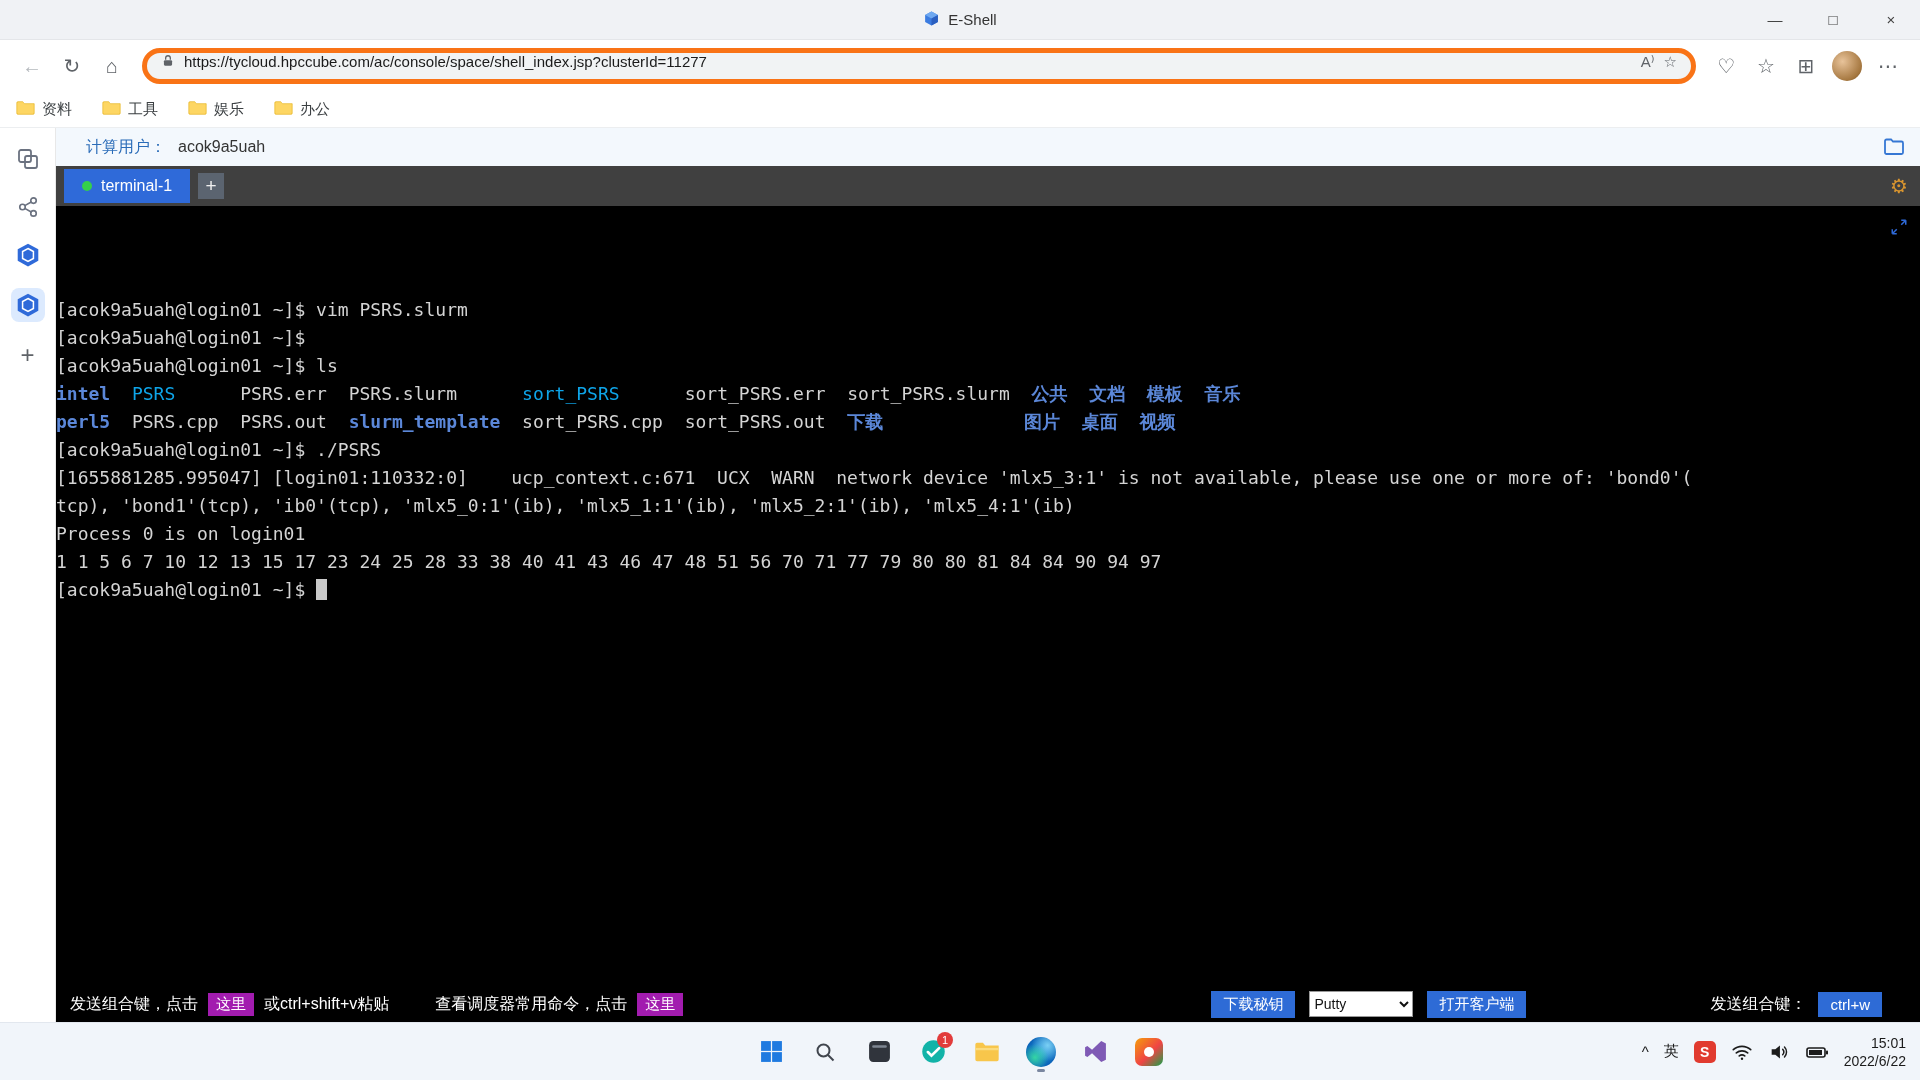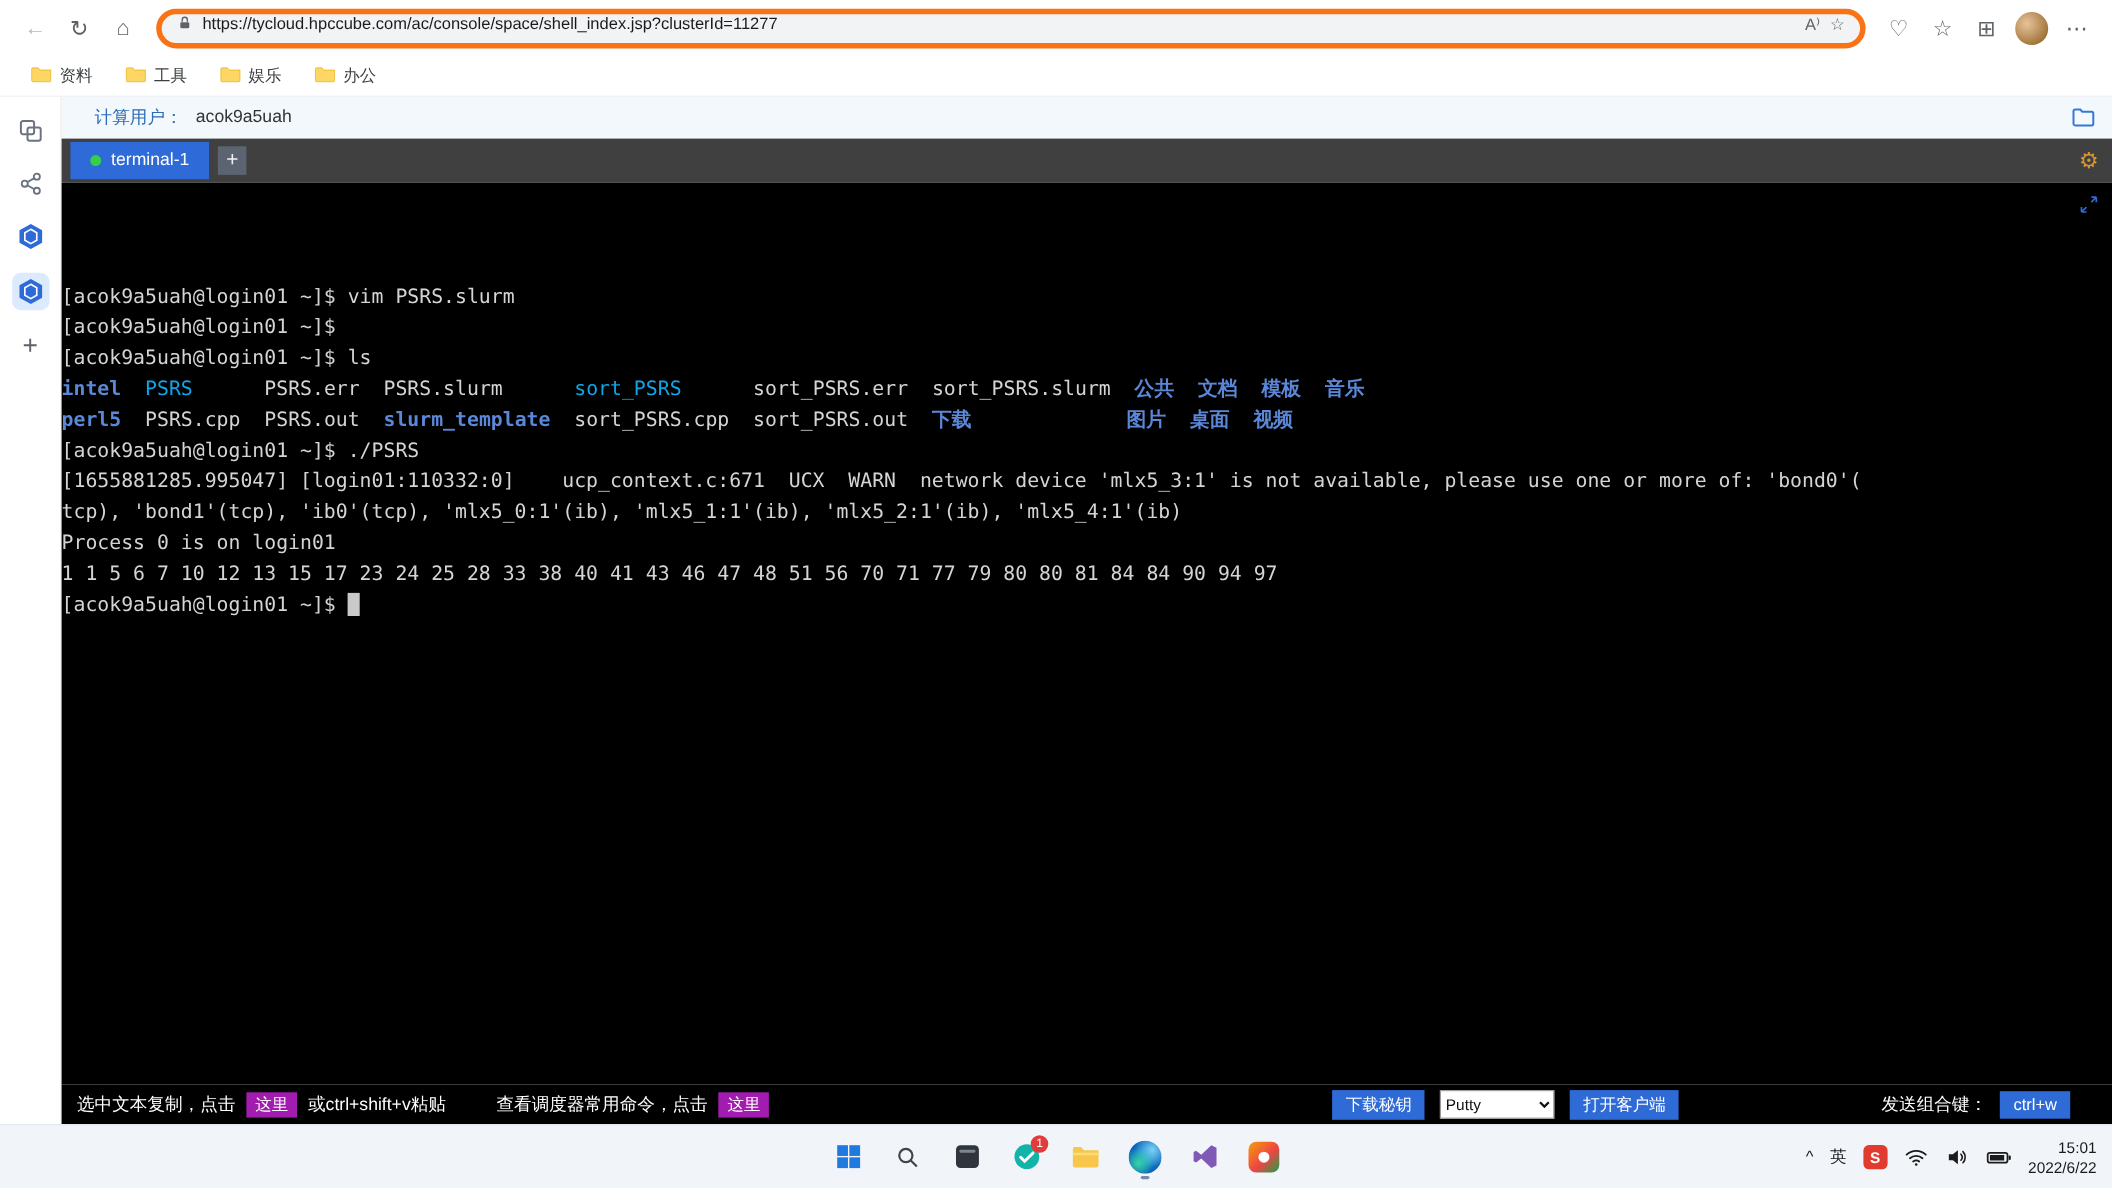--- a/index.html
+++ b/index.html
@@ -16,21 +16,21 @@
   
   .toolbar{flex:0 0 52px;background:#fff;display:flex;align-items:center;padding:0 14px;gap:4px}
   .tool-btn{width:36px;height:36px;display:flex;align-items:center;justify-content:center;font-size:20px;color:#5f6368;border-radius:6px}
   .tool-btn.back{color:#b4b8bd}
   .addressbar{flex:1;height:36px;background:#f1f3f4;border:5px solid #f97316;border-radius:18px;display:flex;align-items:flex-start;padding:0 14px;margin:0 8px;gap:9px}
   .url{flex:1;font-size:15px;color:#1b1b1b;white-space:nowrap;overflow:hidden}
   .addr-icon{color:#5f6368;font-size:15px}
   .avatar{width:30px;height:30px;border-radius:50%;background:radial-gradient(circle at 35% 35%,#e8c39a,#a5773f 70%,#6b4a22);margin:0 4px}
 
   
-  .bookmarks{flex:0 0 36px;background:#fff;display:flex;align-items:center;padding:0 28px;gap:30px;border-bottom:1px solid #eceef0}
+  .bookmarks{flex:0 0 36px;background:#fff;display:flex;align-items:center;padding:0 16px;gap:30px;border-bottom:1px solid #eceef0}
   .bm{display:flex;align-items:center;gap:7px;font-size:15px;color:#3c4043}
 
   
   .page{flex:1;display:flex;min-height:0}
   .side{width:56px;background:#fff;border-right:1px solid #e8e8e8;display:flex;flex-direction:column;align-items:center;padding-top:16px;gap:18px}
   .side-btn{display:flex;align-items:center;justify-content:center;width:34px;height:30px}
   .side-sel{background:#dceafe;border-radius:8px;padding:4px;display:flex}
   .side-plus{font-size:24px;color:#5f6368}
   .main{flex:1;display:flex;flex-direction:column;min-width:0}
 
@@ -72,20 +72,35 @@
   .tb-tray{margin-left:auto;display:flex;align-items:center;gap:15px;padding-right:14px}
   .tray-item{display:flex;align-items:center;justify-content:center;color:#1b1b1b;font-size:15px}
   .sogou{width:22px;height:22px;background:#e13b2f;color:#fff;border-radius:5px;display:flex;align-items:center;justify-content:center;font-size:14px;font-weight:bold}
   .tb-time{text-align:right;font-size:14px;line-height:18px;color:#1b1b1b}
 </style>
 </head>
 <body>
 
 <div class="screen">
 
+  <div class="titlebar">
+    <div class="title-center">
+      <span><svg width="17" height="17" viewBox="0 0 24 24">
+            <polygon points="12,2 21,7 21,17 12,22 3,17 3,7" fill="#3b7ce0"></polygon>
+            <polygon points="12,2 21,7 12,12 3,7" fill="#6ea8f0"></polygon>
+            <polygon points="12,12 21,7 21,17 12,22" fill="#2a5fc0"></polygon>
+          </svg></span>
+      <span>E-Shell</span>
+    </div>
+    <div class="win-controls">
+      <span class="wbtn">—</span>
+      <span class="wbtn">□</span>
+      <span class="wbtn">×</span>
+    </div>
+  </div>
 
   <div class="toolbar">
     <span class="tool-btn back">←</span>
     <span class="tool-btn">↻</span>
     <span class="tool-btn">⌂</span>
     <div class="addressbar">
       <span><svg width="14" height="16" viewBox="0 0 24 24">
             <rect x="5" y="10.5" width="14" height="9.5" rx="2" fill="#5f6368"></rect>
             <path d="M8 10V7a4 4 0 0 1 8 0v3" fill="none" stroke="#5f6368" stroke-width="2.2"></path>
           </svg></span>
@@ -180,21 +195,21 @@
         <span class="tab-gear">⚙</span>
       </div>
 
       <div class="terminal">
         <span class="term-expand"><svg width="18" height="18" viewBox="0 0 24 24" fill="none" stroke="#2f6ad9" stroke-width="2">
               <path d="M15 9l6-6M21 3v6M21 3h-6M9 15l-6 6M3 21v-6M3 21h6"></path>
             </svg></span>
       <div class="tline"><span>[acok9a5uah@login01 ~]$ vim PSRS.slurm</span></div><div class="tline"><span>[acok9a5uah@login01 ~]$</span></div><div class="tline"><span>[acok9a5uah@login01 ~]$ ls</span></div><div class="tline"><span class="dir">intel</span><span>  </span><span class="exec">PSRS</span><span>      </span><span>PSRS.err</span><span>  </span><span>PSRS.slurm</span><span>      </span><span class="exec">sort_PSRS</span><span>      </span><span>sort_PSRS.err</span><span>  </span><span>sort_PSRS.slurm</span><span>  </span><span class="dir">公共</span><span>  </span><span class="dir">文档</span><span>  </span><span class="dir">模板</span><span>  </span><span class="dir">音乐</span></div><div class="tline"><span class="dir">perl5</span><span>  </span><span>PSRS.cpp</span><span>  </span><span>PSRS.out</span><span>  </span><span class="dir">slurm_template</span><span>  </span><span>sort_PSRS.cpp</span><span>  </span><span>sort_PSRS.out</span><span>  </span><span class="dir">下载</span><span>             </span><span class="dir">图片</span><span>  </span><span class="dir">桌面</span><span>  </span><span class="dir">视频</span></div><div class="tline"><span>[acok9a5uah@login01 ~]$ ./PSRS</span></div><div class="tline"><span>[1655881285.995047] [login01:110332:0]    ucp_context.c:671  UCX  WARN  network device 'mlx5_3:1' is not available, please use one or more of: 'bond0'(</span></div><div class="tline"><span>tcp), 'bond1'(tcp), 'ib0'(tcp), 'mlx5_0:1'(ib), 'mlx5_1:1'(ib), 'mlx5_2:1'(ib), 'mlx5_4:1'(ib)</span></div><div class="tline"><span>Process 0 is on login01</span></div><div class="tline"><span>1 1 5 6 7 10 12 13 15 17 23 24 25 28 33 38 40 41 43 46 47 48 51 56 70 71 77 79 80 80 81 84 84 90 94 97</span></div><div class="tline"><span>[acok9a5uah@login01 ~]$ </span><span class="cursor"> </span></div></div>
 
       <div class="bbar">
-        <span>选中文本复制，点击</span>
+        <span>发送组合键，点击</span>
         <span class="chip">这里</span>
         <span>或ctrl+shift+v粘贴</span>
         <span class="sched">查看调度器常用命令，点击</span>
         <span class="chip">这里</span>
         <span class="grp-right">
           <button class="bbtn">下载秘钥</button>
           <select class="client"><option>Putty</option></select>
           <button class="bbtn">打开客户端</button>
           <span class="send-grp">
             <span>发送组合键：</span>

